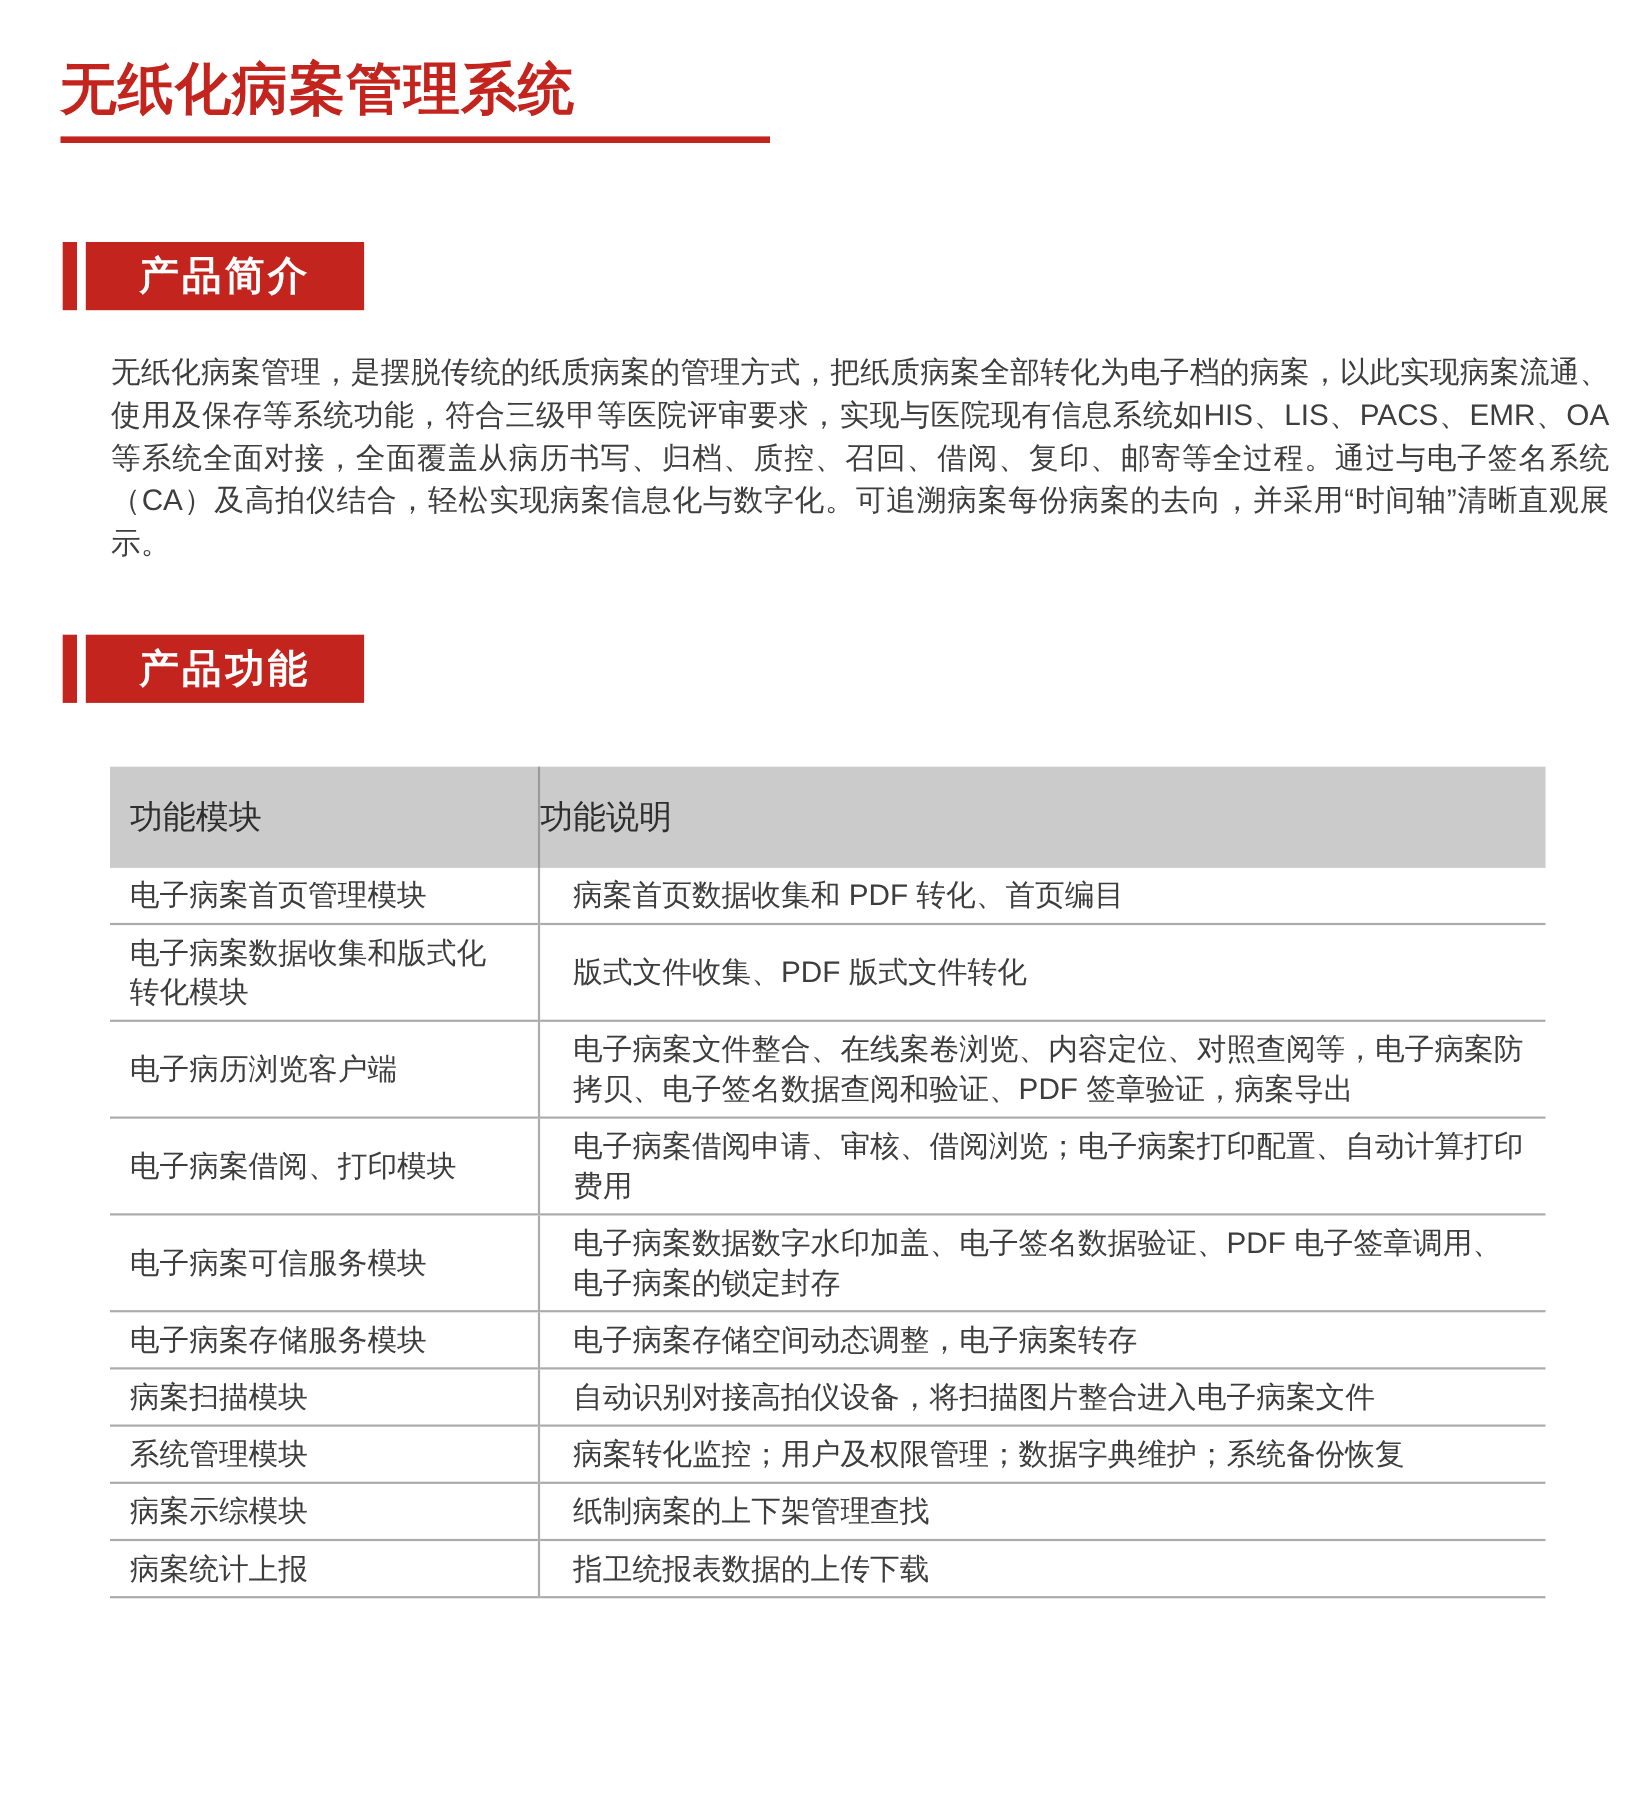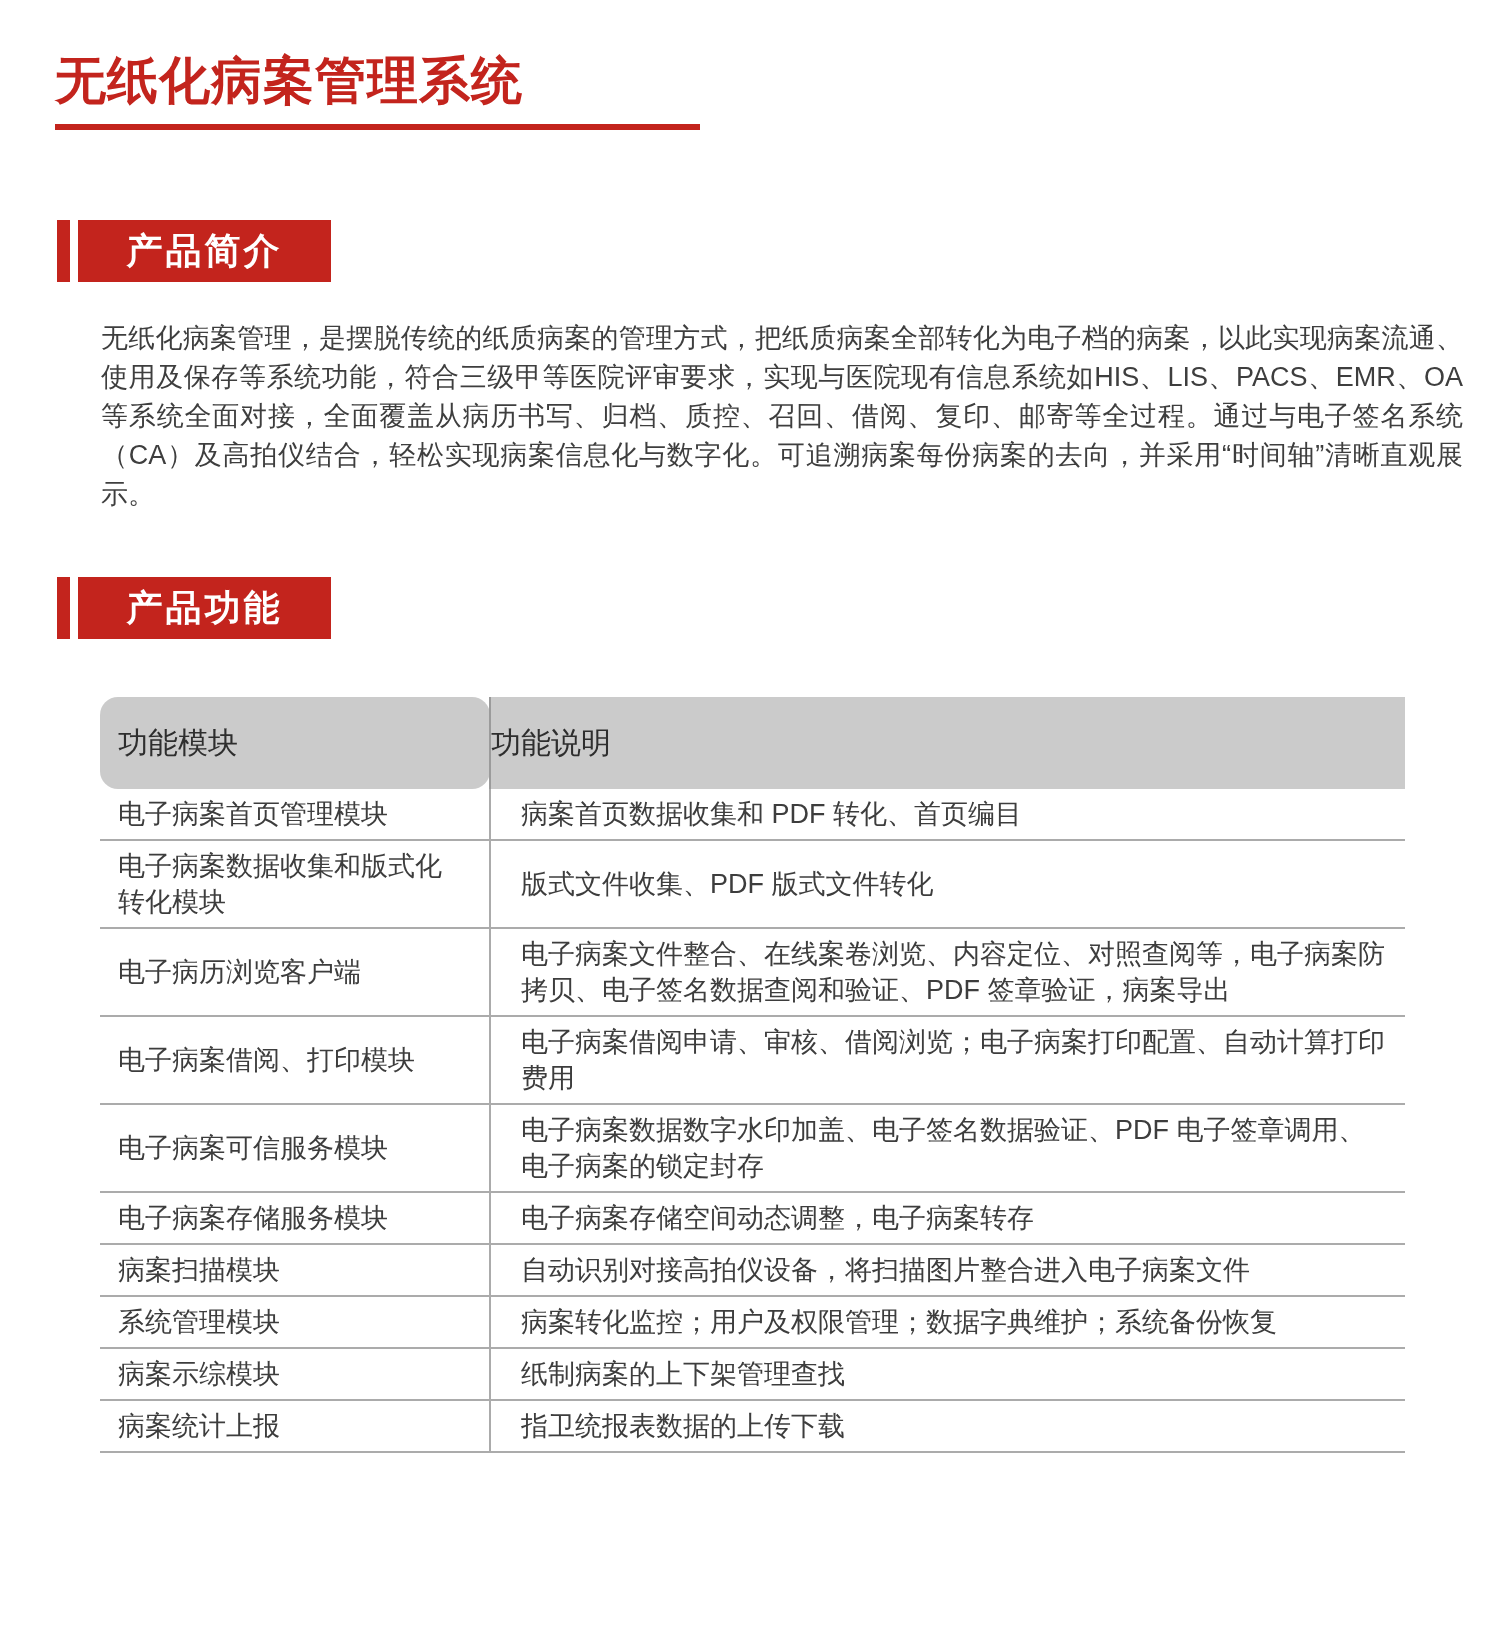--- a/index.html
+++ b/index.html
@@ -76,21 +76,21 @@
   .features-table thead th {
     background: var(--gray, #CBCBCB);
     height: 92px;
     font-size: 30px;
     font-weight: 400;
     color: #2E2E2E;
     text-align: left;
     vertical-align: middle;
     padding: 0;
   }
-  .features-table thead th.h-module { padding-left: 18px; border-radius: 18px; }
+  .features-table thead th.h-module { padding-left: 18px; }
   .features-table thead th.h-desc  { border-left: 2px solid #9B9B9B; }
   .features-table tbody td {
     font-size: 27px;
     line-height: 36px;
     padding: 7px 0;
     vertical-align: middle;
   }
   .features-table tbody td.module { padding-left: 18px; padding-right: 45px; }
   .features-table tbody td.desc   { padding-left: 30px; padding-right: 15px; border-left: 2px solid #ABABAB; }
   .features-table tbody tr + tr td { border-top: 2px solid #ABABAB; }

